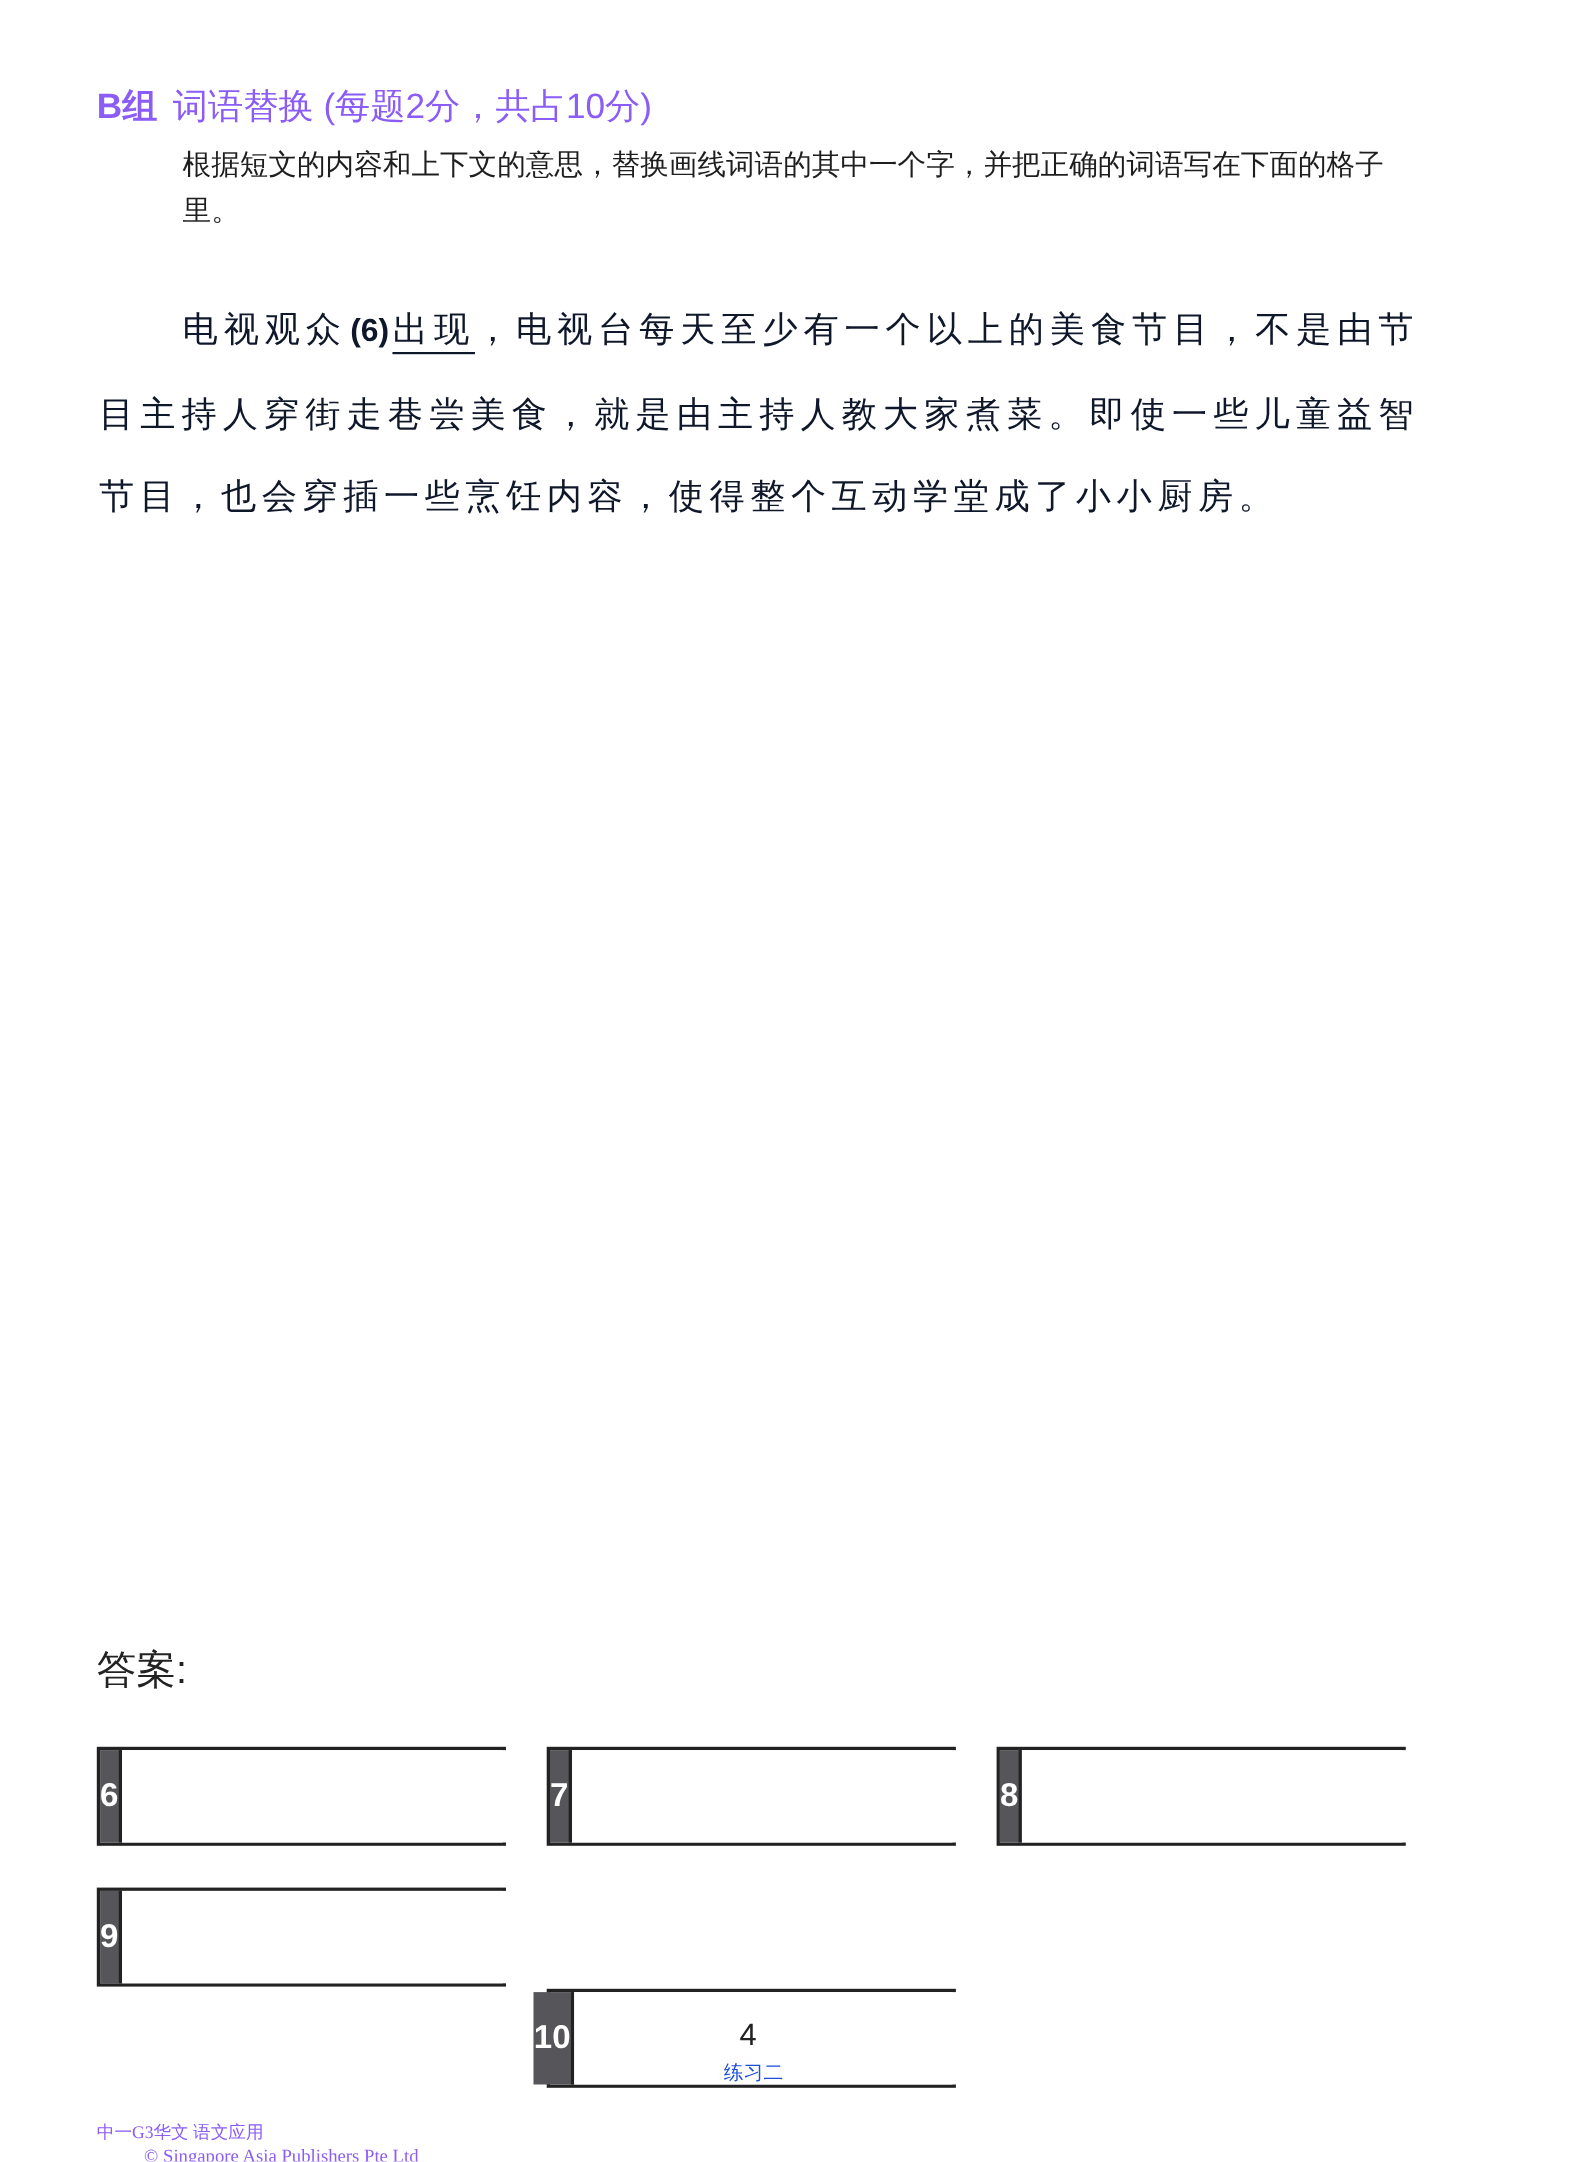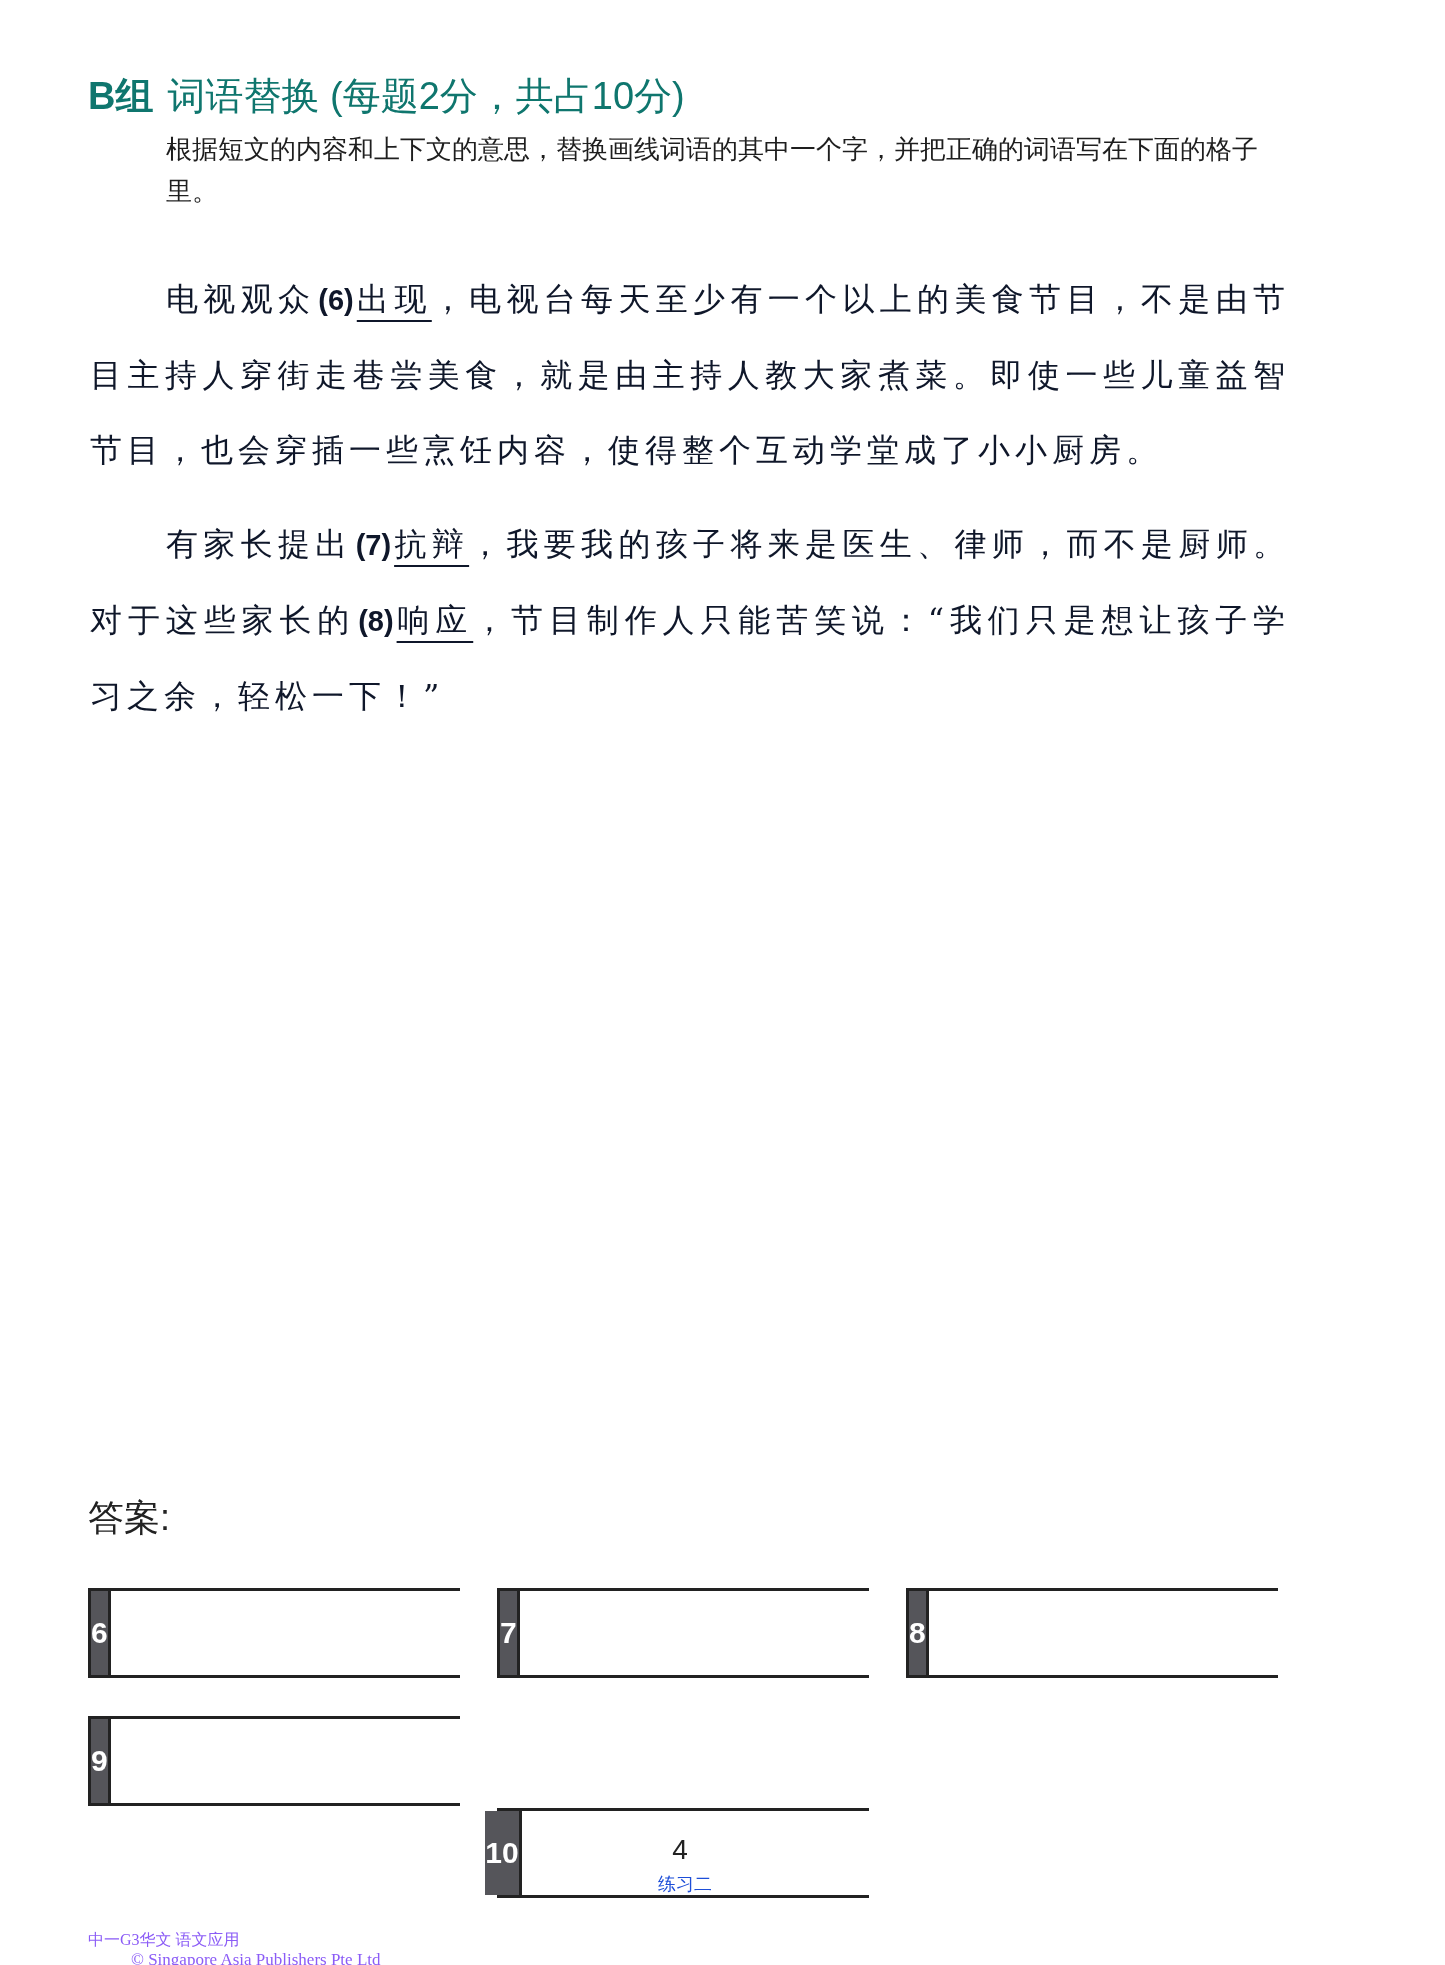--- a/index.html
+++ b/index.html
@@ -3,21 +3,21 @@
   <meta charset="utf-8">
   <style>
     html, body { margin: 0; padding: 0; background: #ffffff; }
     body {
       width: 1445px; height: 1965px; position: relative; overflow: hidden;
       color: #1a1a1a;
       font-family: "DejaVu Sans", "Liberation Sans", sans-serif;
     }
     .section-head {
       position: absolute; left: 88px; top: 78px;
-      font-size: 38px; line-height: 36px; color: #0f766e;
+      font-size: 32px; line-height: 36px; color: #8b5cf6;
       font-family: "Liberation Sans", "DejaVu Sans", sans-serif;
     }
     .section-head .group { font-weight: bold; margin-right: 14px; }
     .instructions {
       position: absolute; left: 166px; top: 128px; width: 1130px;
       font-size: 26px; line-height: 42px; color: #1e1e1e;
       font-family: "Liberation Sans", "DejaVu Sans", sans-serif;
     }
     .passage {
       position: absolute; left: 90px; top: 262px; width: 1200px;
@@ -79,23 +79,20 @@
 
 <div class="section-head">
   <span class="group">B组</span><span>词语替换 (每题2分，共占10分)</span>
 </div>
 <div class="instructions">根据短文的内容和上下文的意思，替换画线词语的其中一个字，并把正确的词语写在下面的格子里。</div>
 
 <div class="passage">
   <p class="para">
     <span>电视观众</span><span class="qnum">(6)</span><span class="ul">出现</span><span>，电视台每天至少有一个以上的美食节目，不是由节目主持人穿街走巷尝美食，就是由主持人教大家煮菜。即使一些儿童益智节目，也会穿插一些烹饪内容，使得整个互动学堂成了小小厨房。</span>
   </p>
-  <p class="para">
-    <span>有家长提出</span><span class="qnum">(7)</span><span class="ul">抗辩</span><span>，我要我的孩子将来是医生、律师，而不是厨师。对于这些家长的</span><span class="qnum">(8)</span><span class="ul">响应</span><span>，节目制作人只能苦笑说：“我们只是想让孩子学习之余，轻松一下！”</span>
-  </p>
 </div>
 
 <div class="answer-label">答案:</div>
 
 <div class="ans-box" style="left:88px; top:1588px;">
   <div class="ans-num">6</div>
   <input class="ans-field" type="text" value="" style="">
 </div>
 <div class="ans-box" style="left:497px; top:1588px;">
   <div class="ans-num">7</div>

